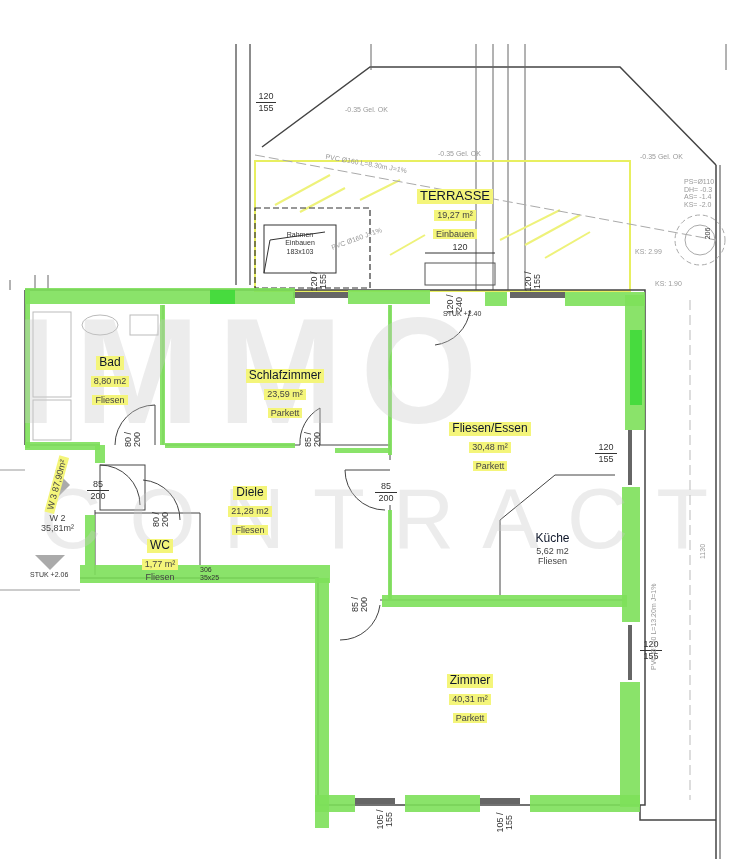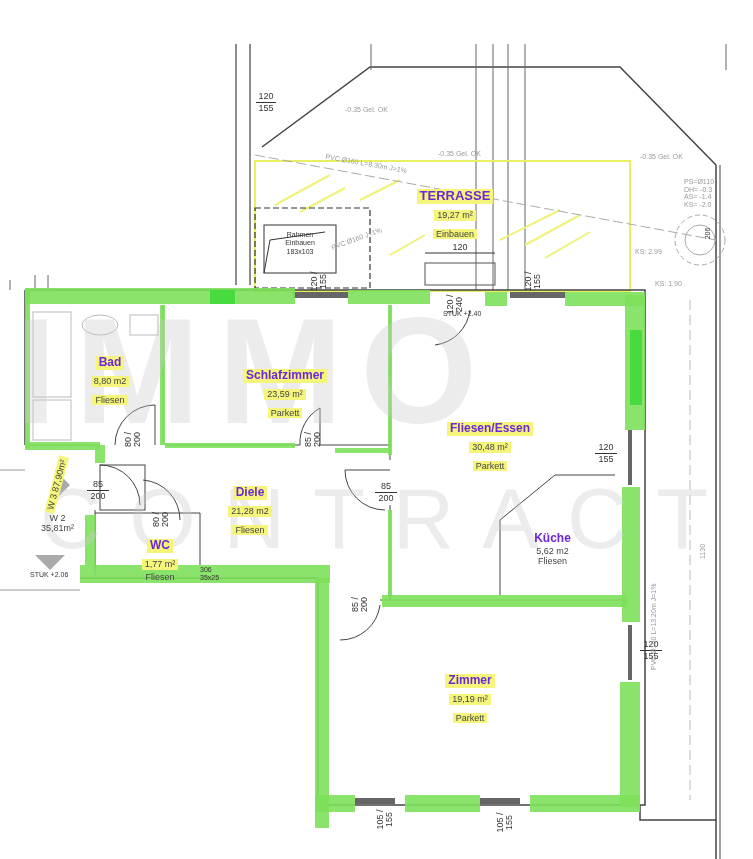--- a/index.html
+++ b/index.html
@@ -2,21 +2,21 @@
 <html><head>
 <meta charset="utf-8">
 <style>
   html,body{margin:0;padding:0;background:#ffffff;}
   body{width:753px;height:859px;position:relative;overflow:hidden;font-family:"Liberation Sans",sans-serif;color:#333;}
   .abs{position:absolute;}
   .wall{position:absolute;background:#7de05a;opacity:.9;}
   .wall.dark{background:#3fd93a;}
   .room-label{position:absolute;text-align:center;line-height:1.15;}
   .room-label .hl{background:#f4f57a;padding:0 3px;display:inline-block;}
-  .room-label .name{font-size:12px;color:#6d28d9;font-weight:bold;}
+  .room-label .name{font-size:12px;color:#0f172a;}
   .room-label .area{font-size:9px;color:#444;}
   .room-label .floor{font-size:9px;color:#444;}
   .dim{position:absolute;font-size:9px;color:#333;text-align:center;line-height:1.05;}
   .dim.v{transform:rotate(-90deg);transform-origin:center;}
   .dim .rule{border-top:1px solid #333;margin:1px 0;}
   .tiny{position:absolute;font-size:7px;color:#999;white-space:nowrap;}
   .watermark{position:absolute;color:rgba(200,200,200,0.35);font-weight:bold;pointer-events:none;white-space:nowrap;}
   svg{position:absolute;left:0;top:0;}
 </style>
 </head>
@@ -176,21 +176,21 @@
   <div class="area">5,62 m2</div>
   <div class="floor">Fliesen</div>
 </div>
 <div class="room-label" style="left:130px;top:535px;width:60px;">
   <div class="hl name">WC</div><br>
   <div class="hl area">1,77 m²</div><br>
   <div class="floor">Fliesen</div>
 </div>
 <div class="room-label" style="left:430px;top:670px;width:80px;">
   <div class="hl name">Zimmer</div><br>
-  <div class="hl area">19,19 m²</div><br>
+  <div class="hl area">40,31 m²</div><br>
   <div class="hl floor">Parkett</div>
 </div>
 
 <div class="room-label" style="left:25px;top:475px;width:60px;transform:rotate(-75deg);">
   <span class="hl area" style="font-size:9px;"><span>W 3</span> <span>87,90m²</span></span>
 </div>
 <div class="room-label" style="left:30px;top:513px;width:55px;">
   <div class="area">W 2</div>
   <div class="area">35,81m²</div>
 </div>

